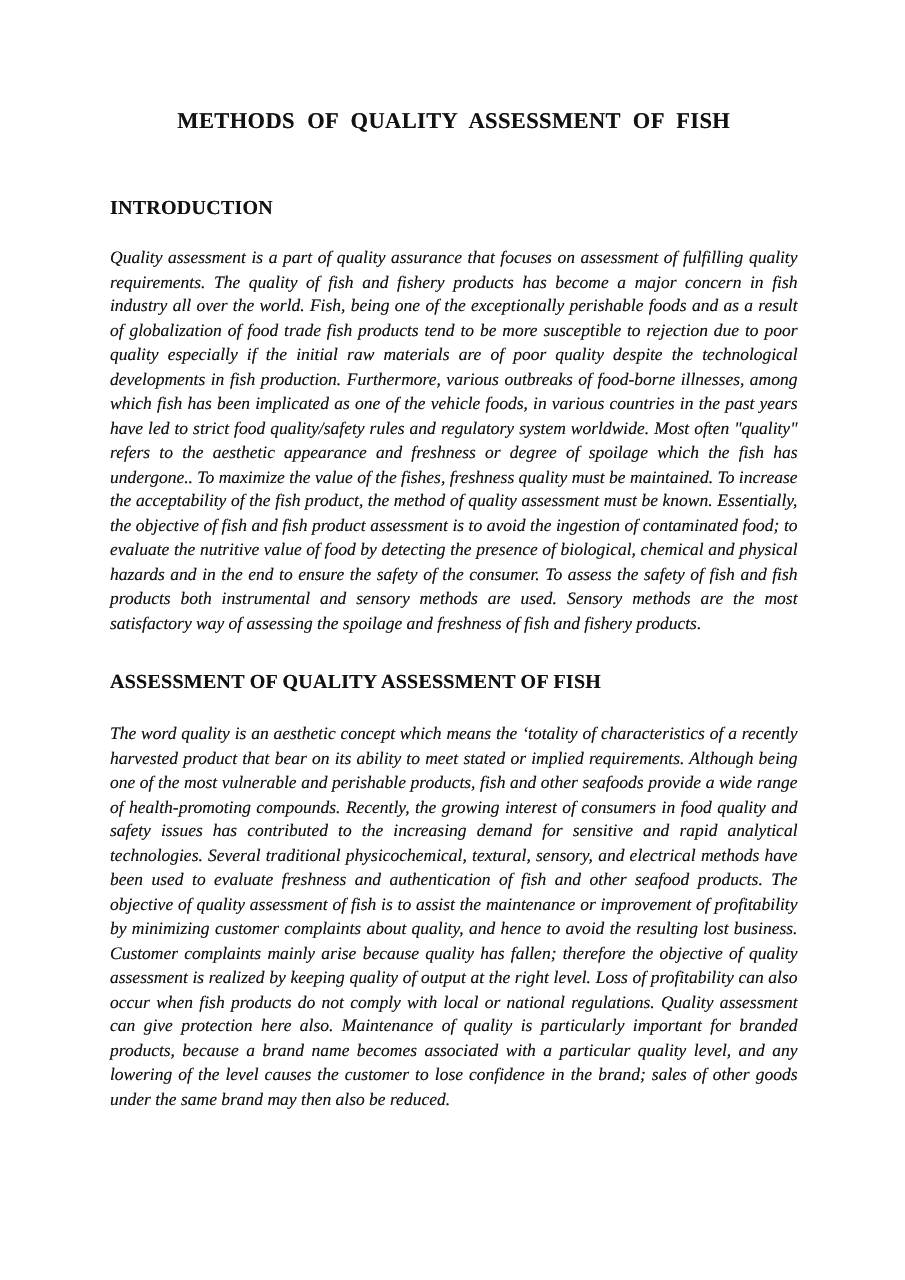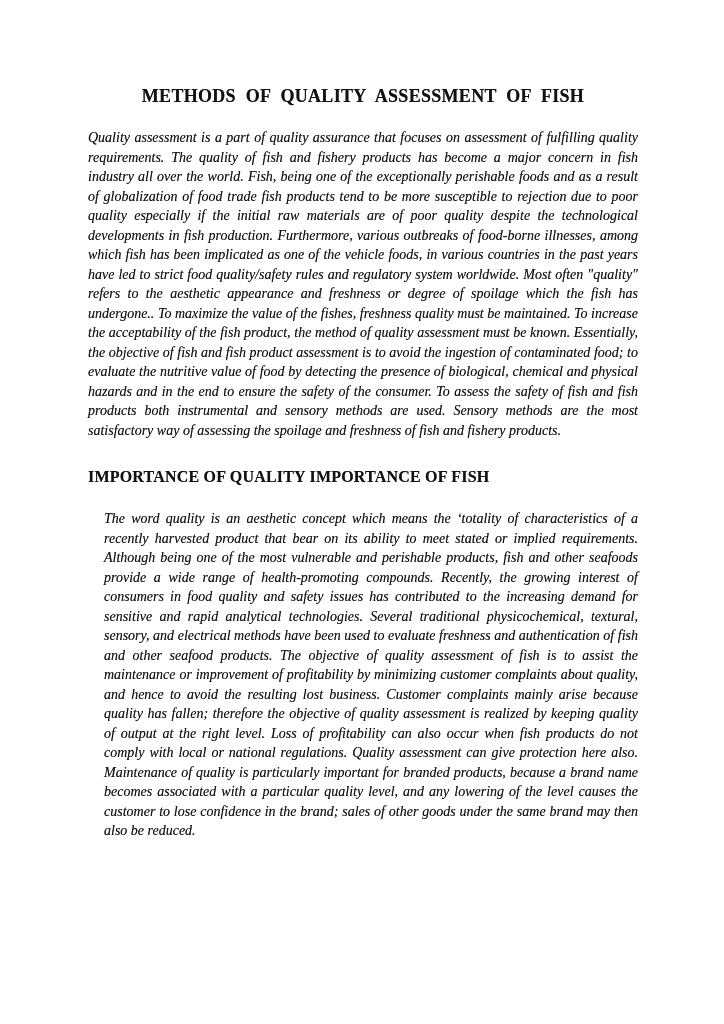--- a/index.html
+++ b/index.html
@@ -38,27 +38,28 @@
   .heading-importance  { margin-top: 28px; }
   .body-paragraph {
     margin: 0;
     font-size: 14px;
     line-height: 19.5px;
     text-align: justify;
     text-shadow: 0 0 0.45px rgba(0,0,0,0.5);
     font-style: italic;
   }
   .paragraph-introduction { margin-top: 21px; }
-  .paragraph-importance  { margin-top: 23px; margin-left: 16px; }
+  .paragraph-importance  { margin-top: 23px; }
 </style>
 </head>
 <body>
 
 <div class="page">
   <h1 class="doc-title">METHODS OF QUALITY ASSESSMENT OF FISH</h1>
 
+  <h2 class="section-heading heading-introduction">INTRODUCTION</h2>
 
   <p class="body-paragraph paragraph-introduction">Quality assessment is a part of quality assurance that focuses on assessment of fulfilling quality requirements. The quality of fish and fishery products has become a major concern in fish industry all over the world. Fish, being one of the exceptionally perishable foods and as a result of globalization of food trade fish products tend to be more susceptible to rejection due to poor quality especially if the initial raw materials are of poor quality despite the technological developments in fish production. Furthermore, various outbreaks of food-borne illnesses, among which fish has been implicated as one of the vehicle foods, in various countries in the past years have led to strict food quality/safety rules and regulatory system worldwide. Most often "quality" refers to the aesthetic appearance and freshness or degree of spoilage which the fish has undergone.. To maximize the value of the fishes, freshness quality must be maintained. To increase the acceptability of the fish product, the method of quality assessment must be known. Essentially, the objective of fish and fish product assessment is to avoid the ingestion of contaminated food; to evaluate the nutritive value of food by detecting the presence of biological, chemical and physical hazards and in the end to ensure the safety of the consumer. To assess the safety of fish and fish products both instrumental and sensory methods are used. Sensory methods are the most satisfactory way of assessing the spoilage and freshness of fish and fishery products.</p>
 
-  <h2 class="section-heading heading-importance">IMPORTANCE OF QUALITY IMPORTANCE OF FISH</h2>
+  <h2 class="section-heading heading-importance">ASSESSMENT OF QUALITY ASSESSMENT OF FISH</h2>
 
   <p class="body-paragraph paragraph-importance">The word quality is an aesthetic concept which means the ‘totality of characteristics of a recently harvested product that bear on its ability to meet stated or implied requirements. Although being one of the most vulnerable and perishable products, fish and other seafoods provide a wide range of health-promoting compounds. Recently, the growing interest of consumers in food quality and safety issues has contributed to the increasing demand for sensitive and rapid analytical technologies. Several traditional physicochemical, textural, sensory, and electrical methods have been used to evaluate freshness and authentication of fish and other seafood products. The objective of quality assessment of fish is to assist the maintenance or improvement of profitability by minimizing customer complaints about quality, and hence to avoid the resulting lost business. Customer complaints mainly arise because quality has fallen; therefore the objective of quality assessment is realized by keeping quality of output at the right level. Loss of profitability can also occur when fish products do not comply with local or national regulations. Quality assessment can give protection here also. Maintenance of quality is particularly important for branded products, because a brand name becomes associated with a particular quality level, and any lowering of the level causes the customer to lose confidence in the brand; sales of other goods under the same brand may then also be reduced.</p>
 </div>
 
 </body></html>

